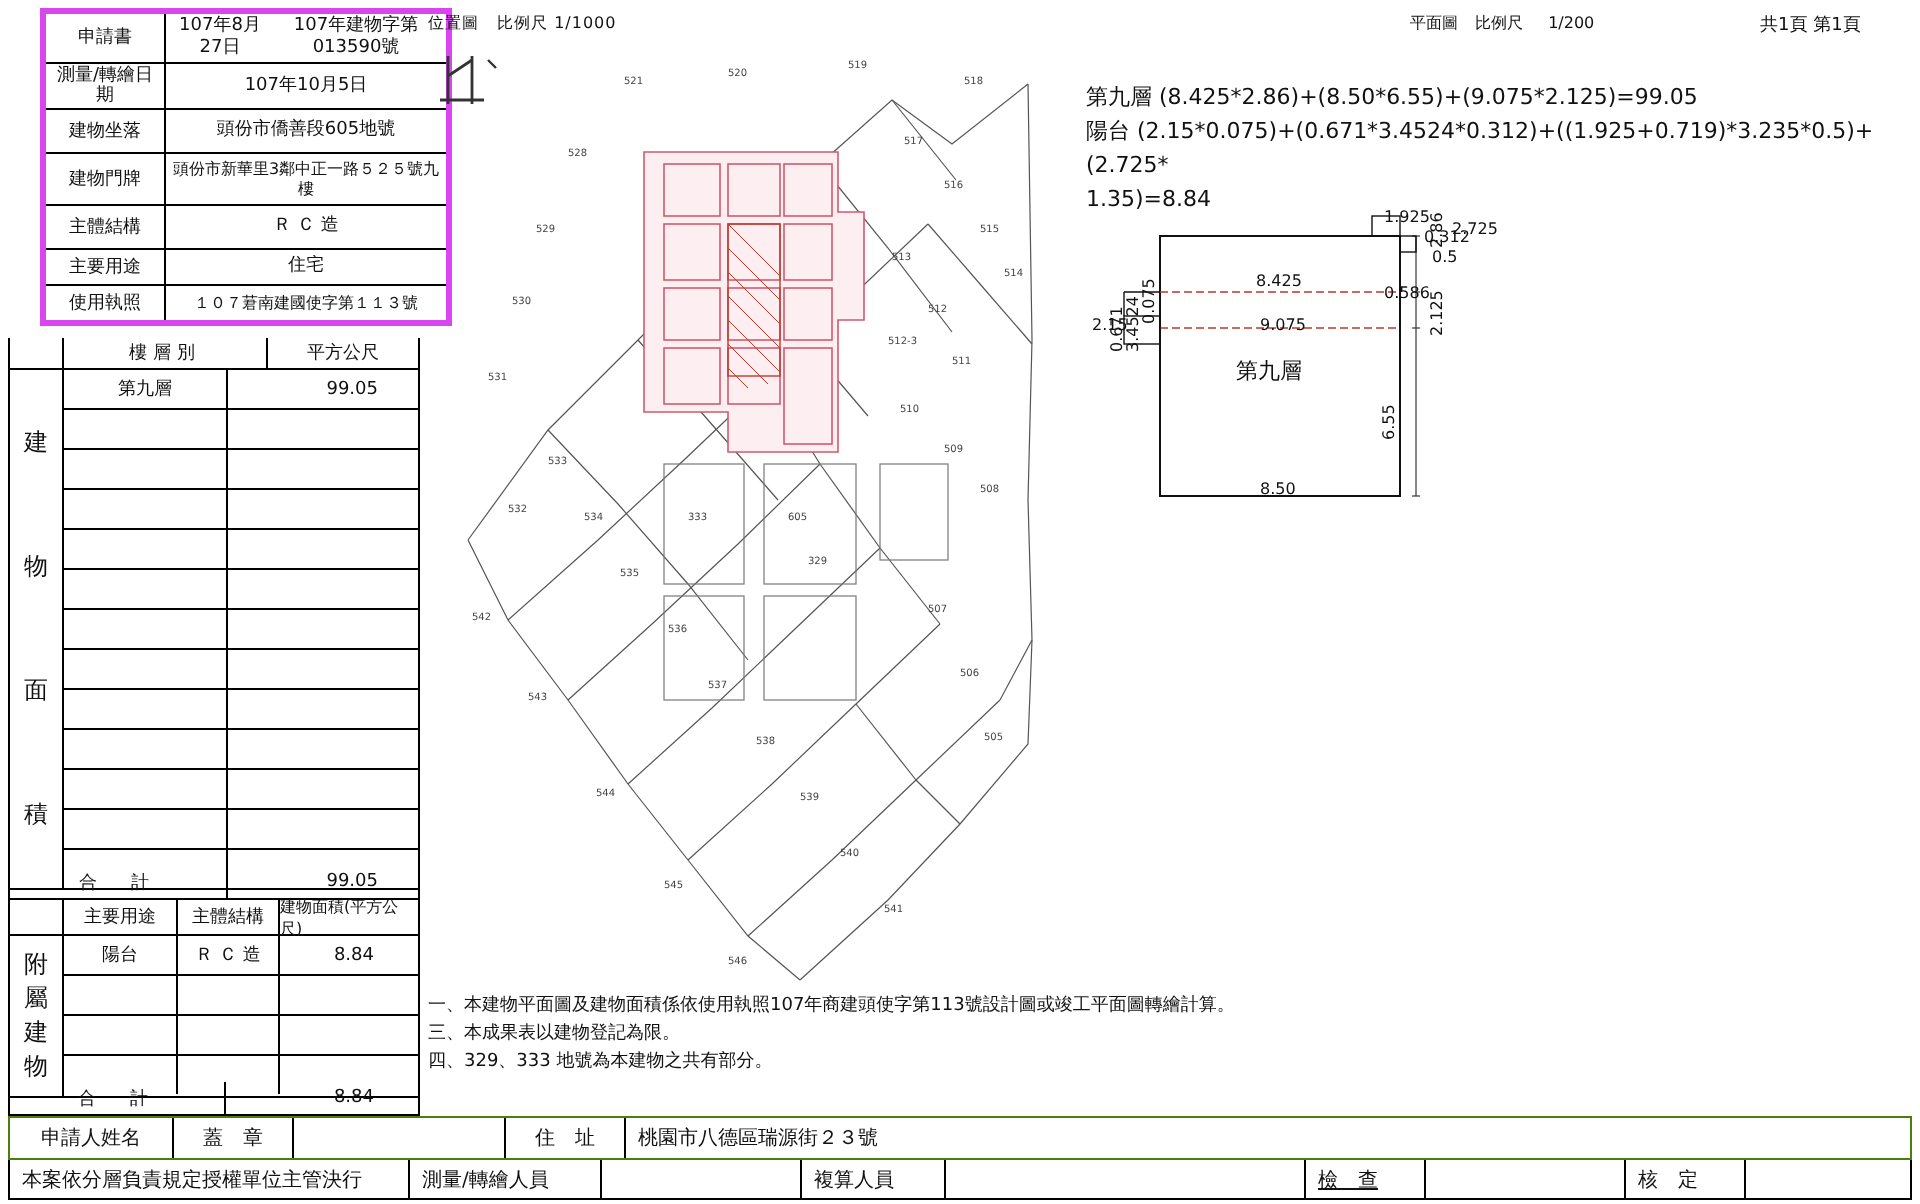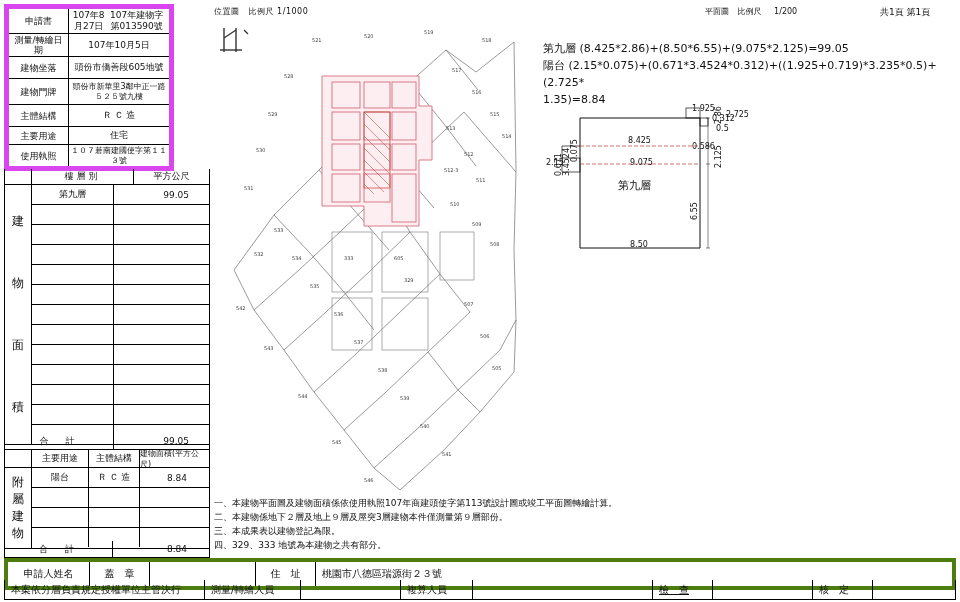--- a/index.html
+++ b/index.html
@@ -14,23 +14,23 @@
     position: relative;
   }
   .page {
     position: relative;
     width: 960px; height: 602px;
     box-sizing: border-box;
   }
   
   .left-table {
     position: absolute;
-    left: 4px; top: 4px;
-    width: 170px;
-    border: 5px solid #d946ef;
+    left: 20px; top: 4px;
+    width: 206px;
+    border: 3px solid #d946ef;
     box-sizing: border-box;
     font-size: 9px;
   }
   .lt-row {
     display: flex;
     border-bottom: 1px solid #000;
     min-height: 21px;
   }
   .lt-row:last-child { border-bottom: none; }
   .lt-label {
@@ -215,22 +215,22 @@
     position: absolute;
     left: 214px; top: 497px;
     width: 470px;
     font-size: 9px;
     line-height: 1.55;
   }
   
   .bottom1 {
     position: absolute;
     left: 4px; top: 558px;
-    width: 952px; height: 32px;
-    border: 4px solid #4d7c0f;
+    width: 952px; height: 22px;
+    border: 1px solid #4d7c0f;
     box-sizing: border-box;
     display: flex;
     font-size: 10px;
   }
   .bottom2 {
     position: absolute;
     left: 4px; top: 580px;
     width: 952px; height: 20px;
     border: 1px solid #000;
     border-top: none;
@@ -577,21 +577,20 @@
     <div class="lbl" style="left:150px; top:120px; transform:rotate(-90deg); transform-origin:left top;">6.55</div>
     <div class="lbl" style="left:6px; top:58px;">2.15</div>
     <div class="lbl" style="left:30px; top:62px; transform:rotate(-90deg); transform-origin:left top;">0.075</div>
     <div class="lbl" style="left:22px; top:76px; transform:rotate(-90deg); transform-origin:left top;">3.4524</div>
     <div class="lbl" style="left:14px; top:76px; transform:rotate(-90deg); transform-origin:left top;">0.671</div>
     <div class="lbl" style="left:186px; top:10px;">2.725</div>
   </div>
 
   <div class="notes">
     <div>一、本建物平面圖及建物面積係依使用執照107年商建頭使字第113號設計圖或竣工平面圖轉繪計算。</div>
-    <div>二、本建物係地下２層及地上９層及屋突3層建物本件僅測量第９層部份。</div>
     <div>三、本成果表以建物登記為限。</div>
     <div>四、329、333 地號為本建物之共有部分。</div>
   </div>
 
   <div class="bottom1">
     <div class="cell" style="flex:0 0 82px; justify-content:center;">申請人姓名</div>
     <div class="cell" style="flex:0 0 60px; justify-content:center;">蓋　章</div>
     <div class="cell" style="flex:0 0 106px;"></div>
     <div class="cell" style="flex:0 0 60px; justify-content:center;">住　址</div>
     <div class="cell grow">桃園市八德區瑞源街２３號</div>

